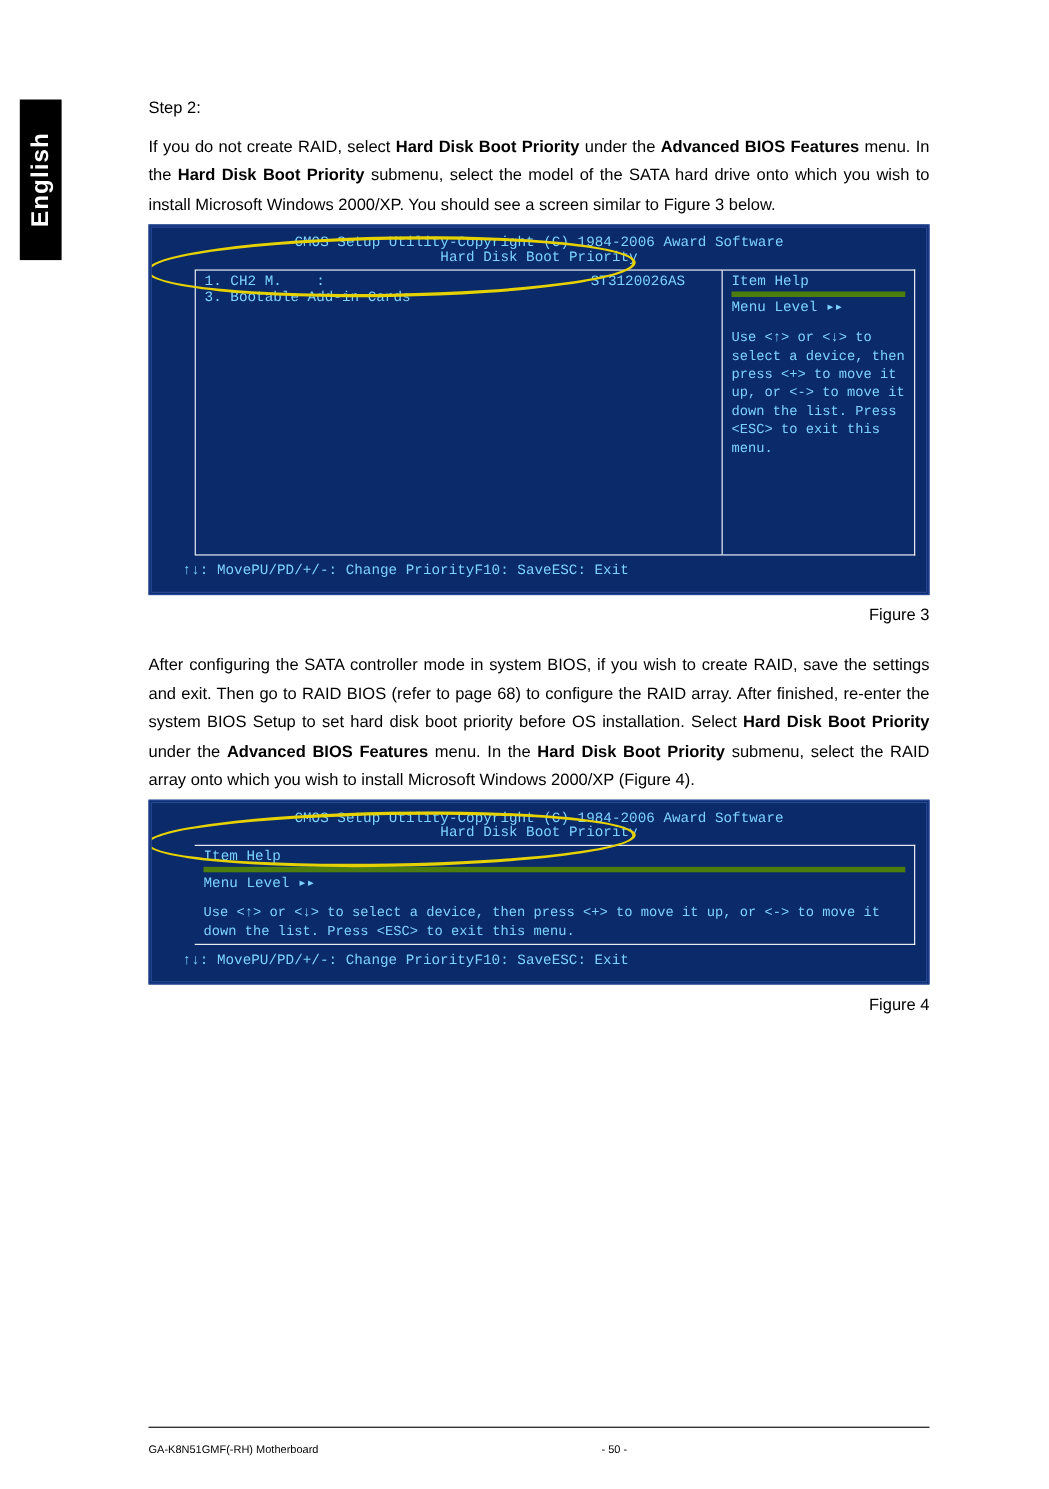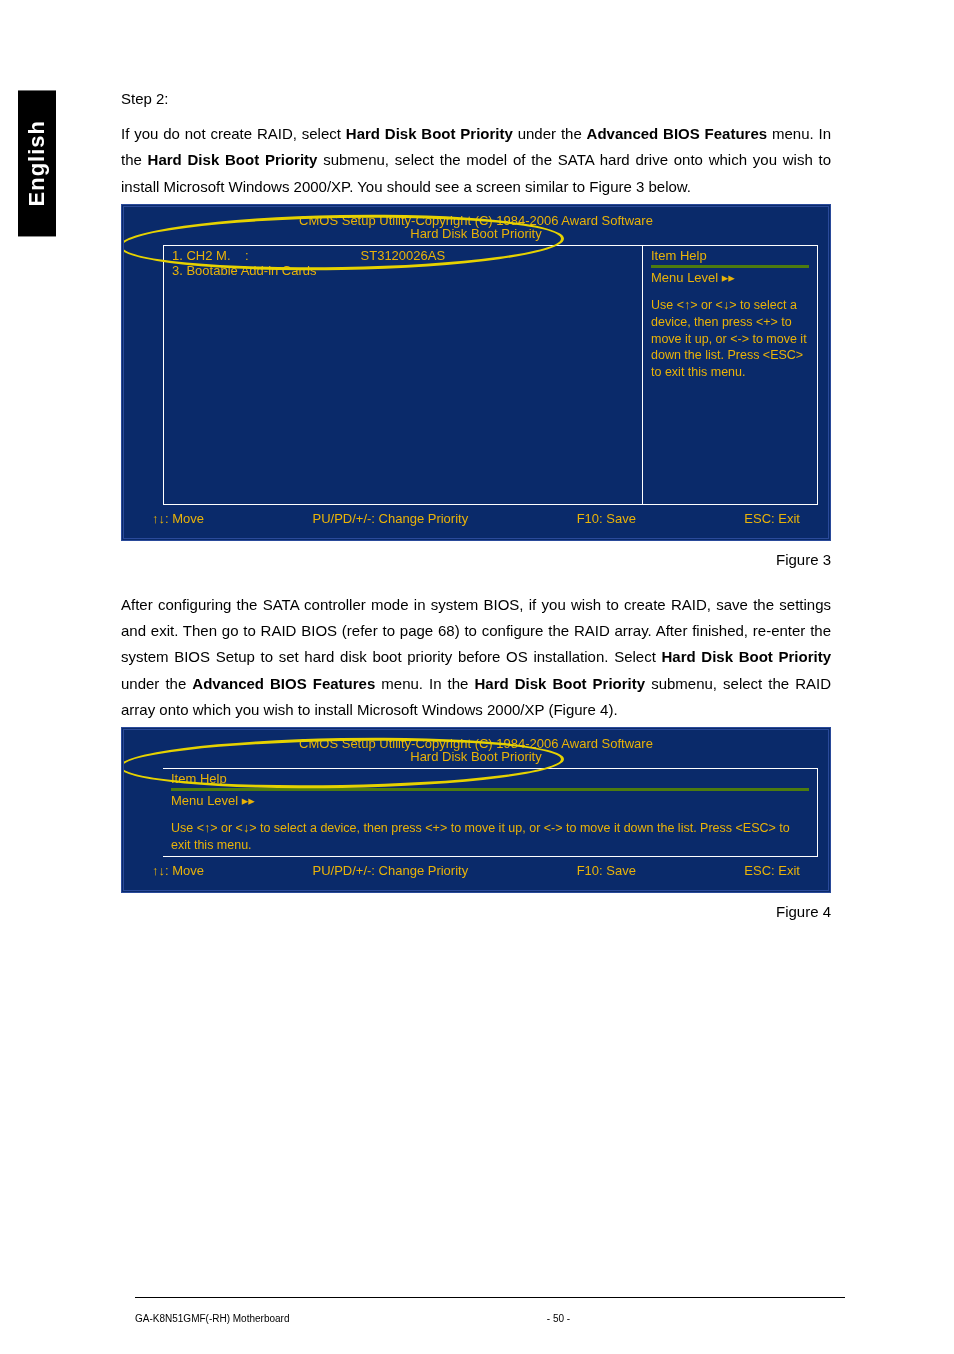--- a/index.html
+++ b/index.html
@@ -19,41 +19,41 @@
     color: #fff;
     font-weight: bold;
     font-size: 22px;
     padding: 30px 6px;
     writing-mode: vertical-rl;
     transform: rotate(180deg);
     letter-spacing: 1px;
   }
   .content {
     position: absolute;
-    left: 121px;
+    left: 135px;
     top: 90px;
     width: 710px;
   }
   .step-label {
     font-size: 15px;
     margin-bottom: 6px;
   }
   .body-text {
     font-size: 15px;
     line-height: 1.75;
     text-align: justify;
     margin-bottom: 2px;
     margin-top: 14px;
   }
   .bold { font-weight: bold; }
   .bios-box {
     margin-top: 4px;
     background: #0a2a6a;
-    color: #eab308;
-    font-family: Liberation Sans, sans-serif;
+    color: #7dd3fc;
+    font-family: Liberation Mono, monospace;
     font-size: 13px;
     padding: 6px 10px 12px;
     border: 3px double #2a4a9a;
     position: relative;
     overflow: hidden;
   }
   .bios-title { text-align: center; font-size: 13px; }
   .bios-sub {
     text-align: center;
     font-size: 13px;
@@ -72,30 +72,28 @@
     z-index: 2;
   }
   .bios-right {
     flex: 1;
     border: 1px solid #fff;
     border-left: none;
     padding: 2px 8px;
     position: relative;
     z-index: 2;
   }
-  .bios-right .ih { border-bottom: 3px solid #4d7c0f; padding-bottom: 2px; }
+  .bios-right .ih { border-bottom: 5px solid #4d7c0f; padding-bottom: 2px; }
   .bios-right .ml { margin-top: 2px; }
   .bios-right .help-body { margin-top: 12px; font-size: 12.5px; line-height: 1.35; }
   .bios-footer {
     margin-top: 6px;
     display: flex;
-    justify-content: space-between;
     padding: 0 18px;
     font-size: 13px;
-    gap: 28px;
   }
   .ellipse {
     position: absolute;
     border: 3px solid #e6d200;
     border-radius: 50%;
     background: transparent;
     pointer-events: none;
     z-index: 5;
   }
   .fig-cap {

